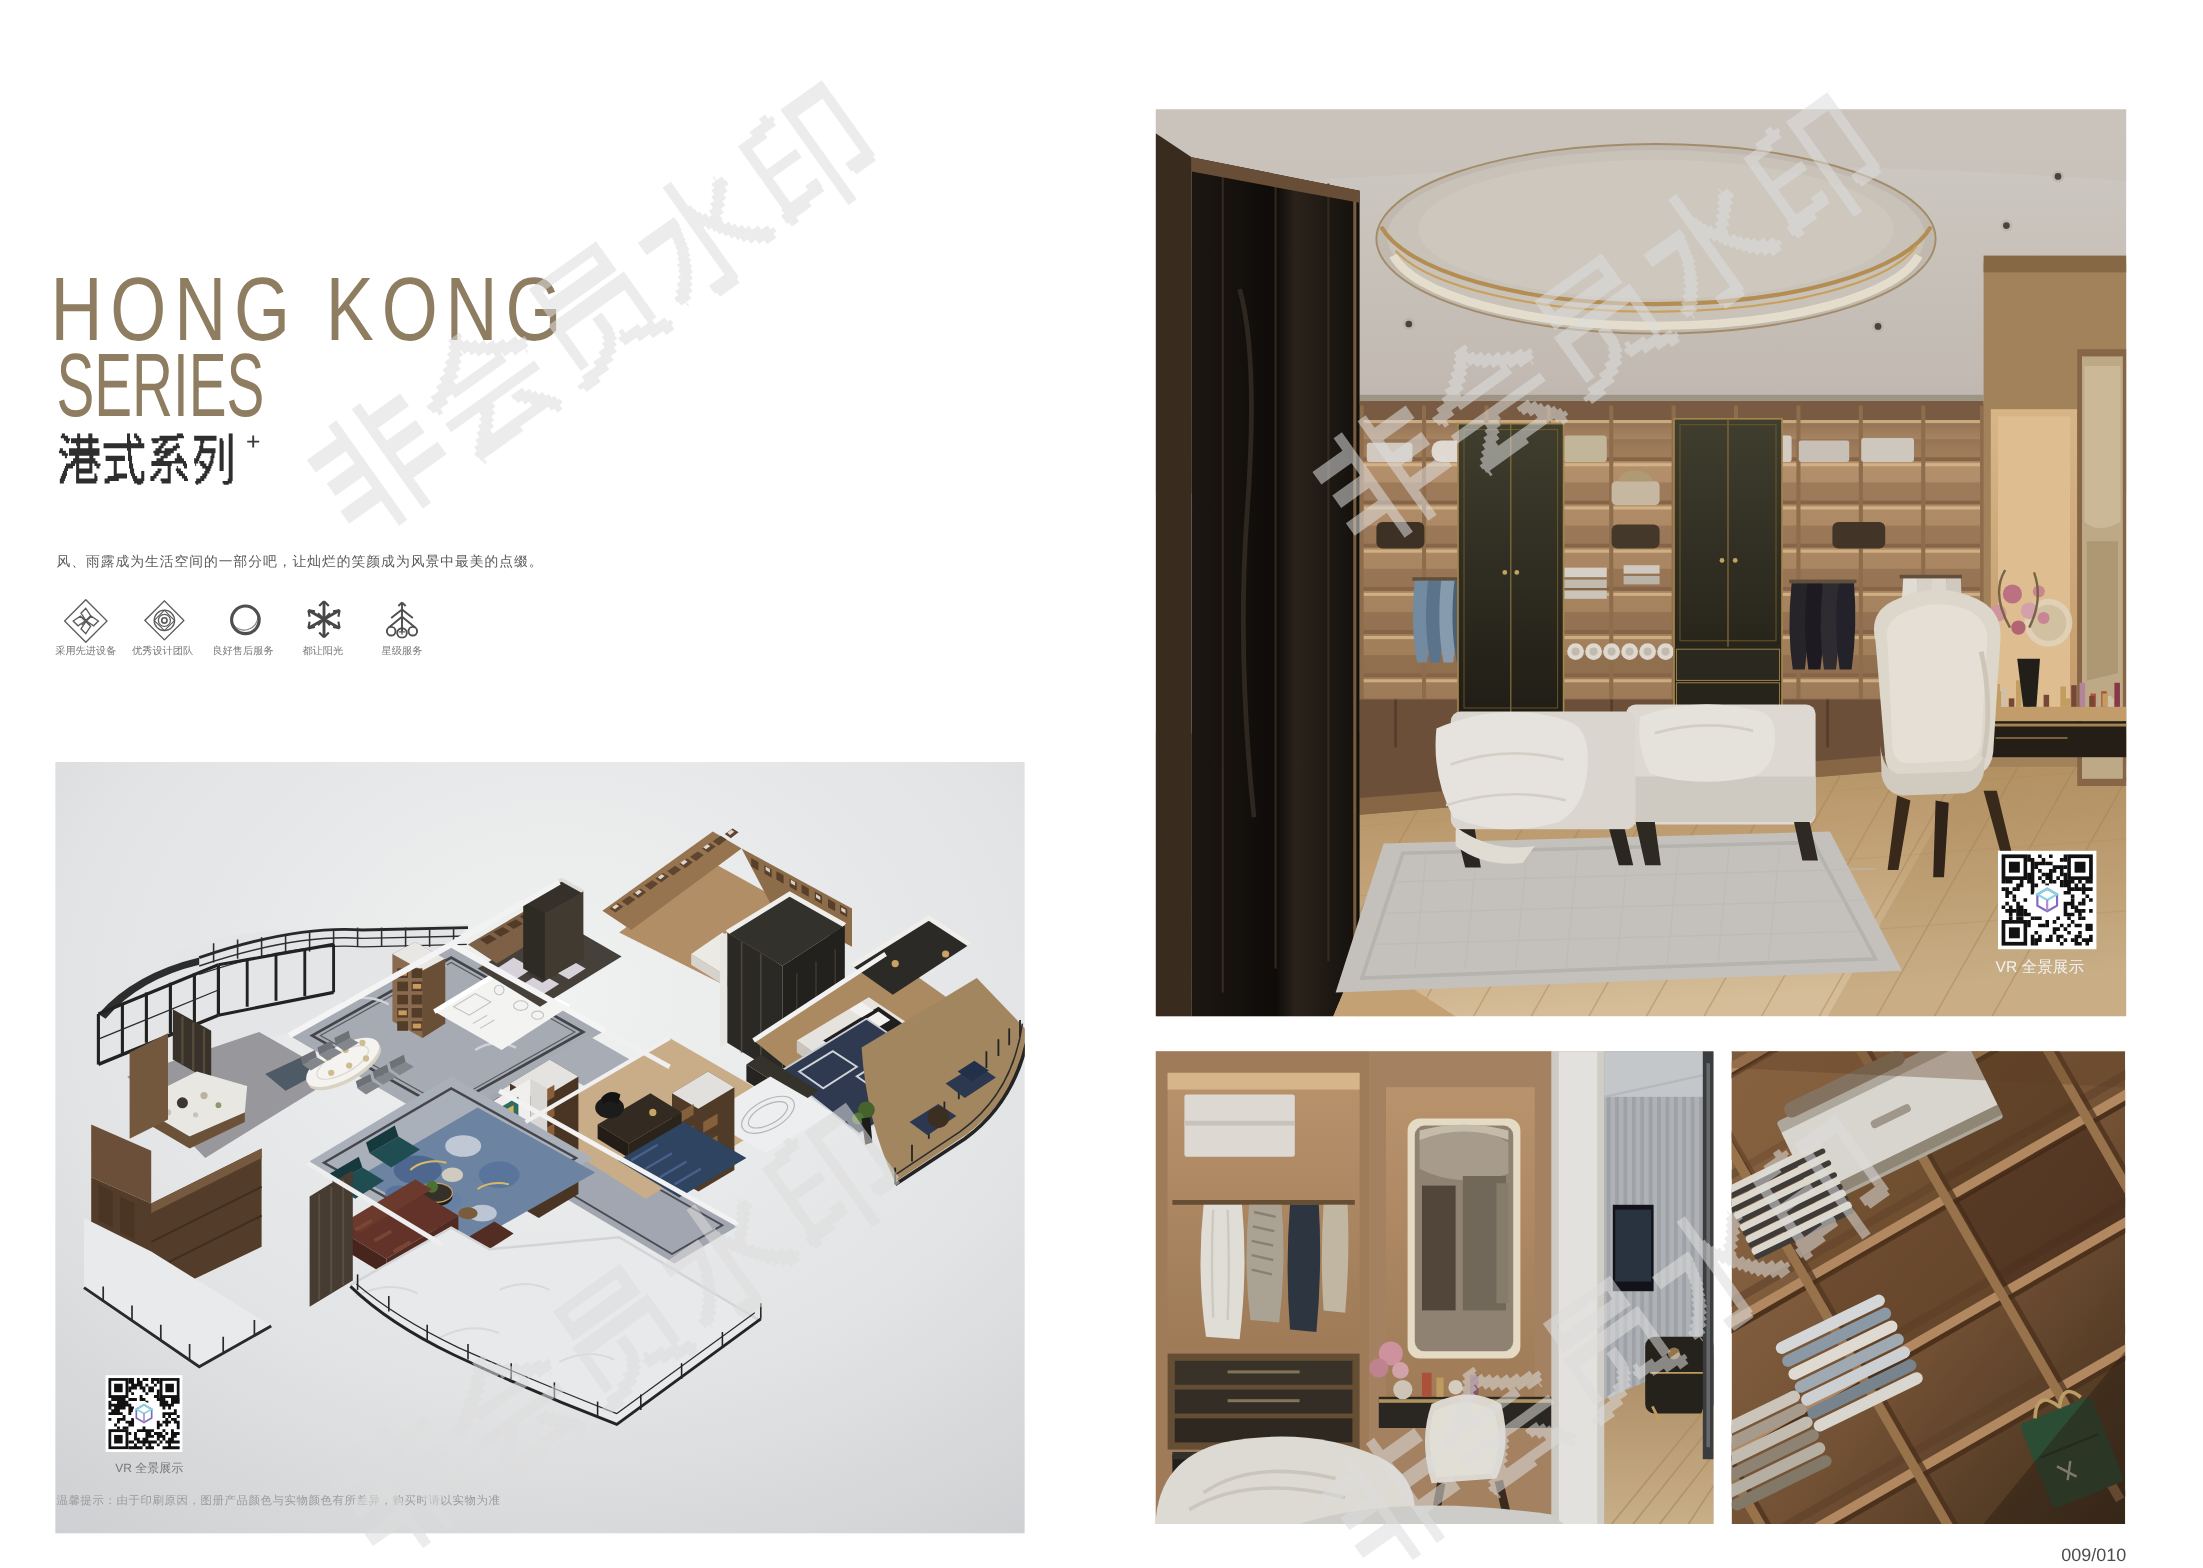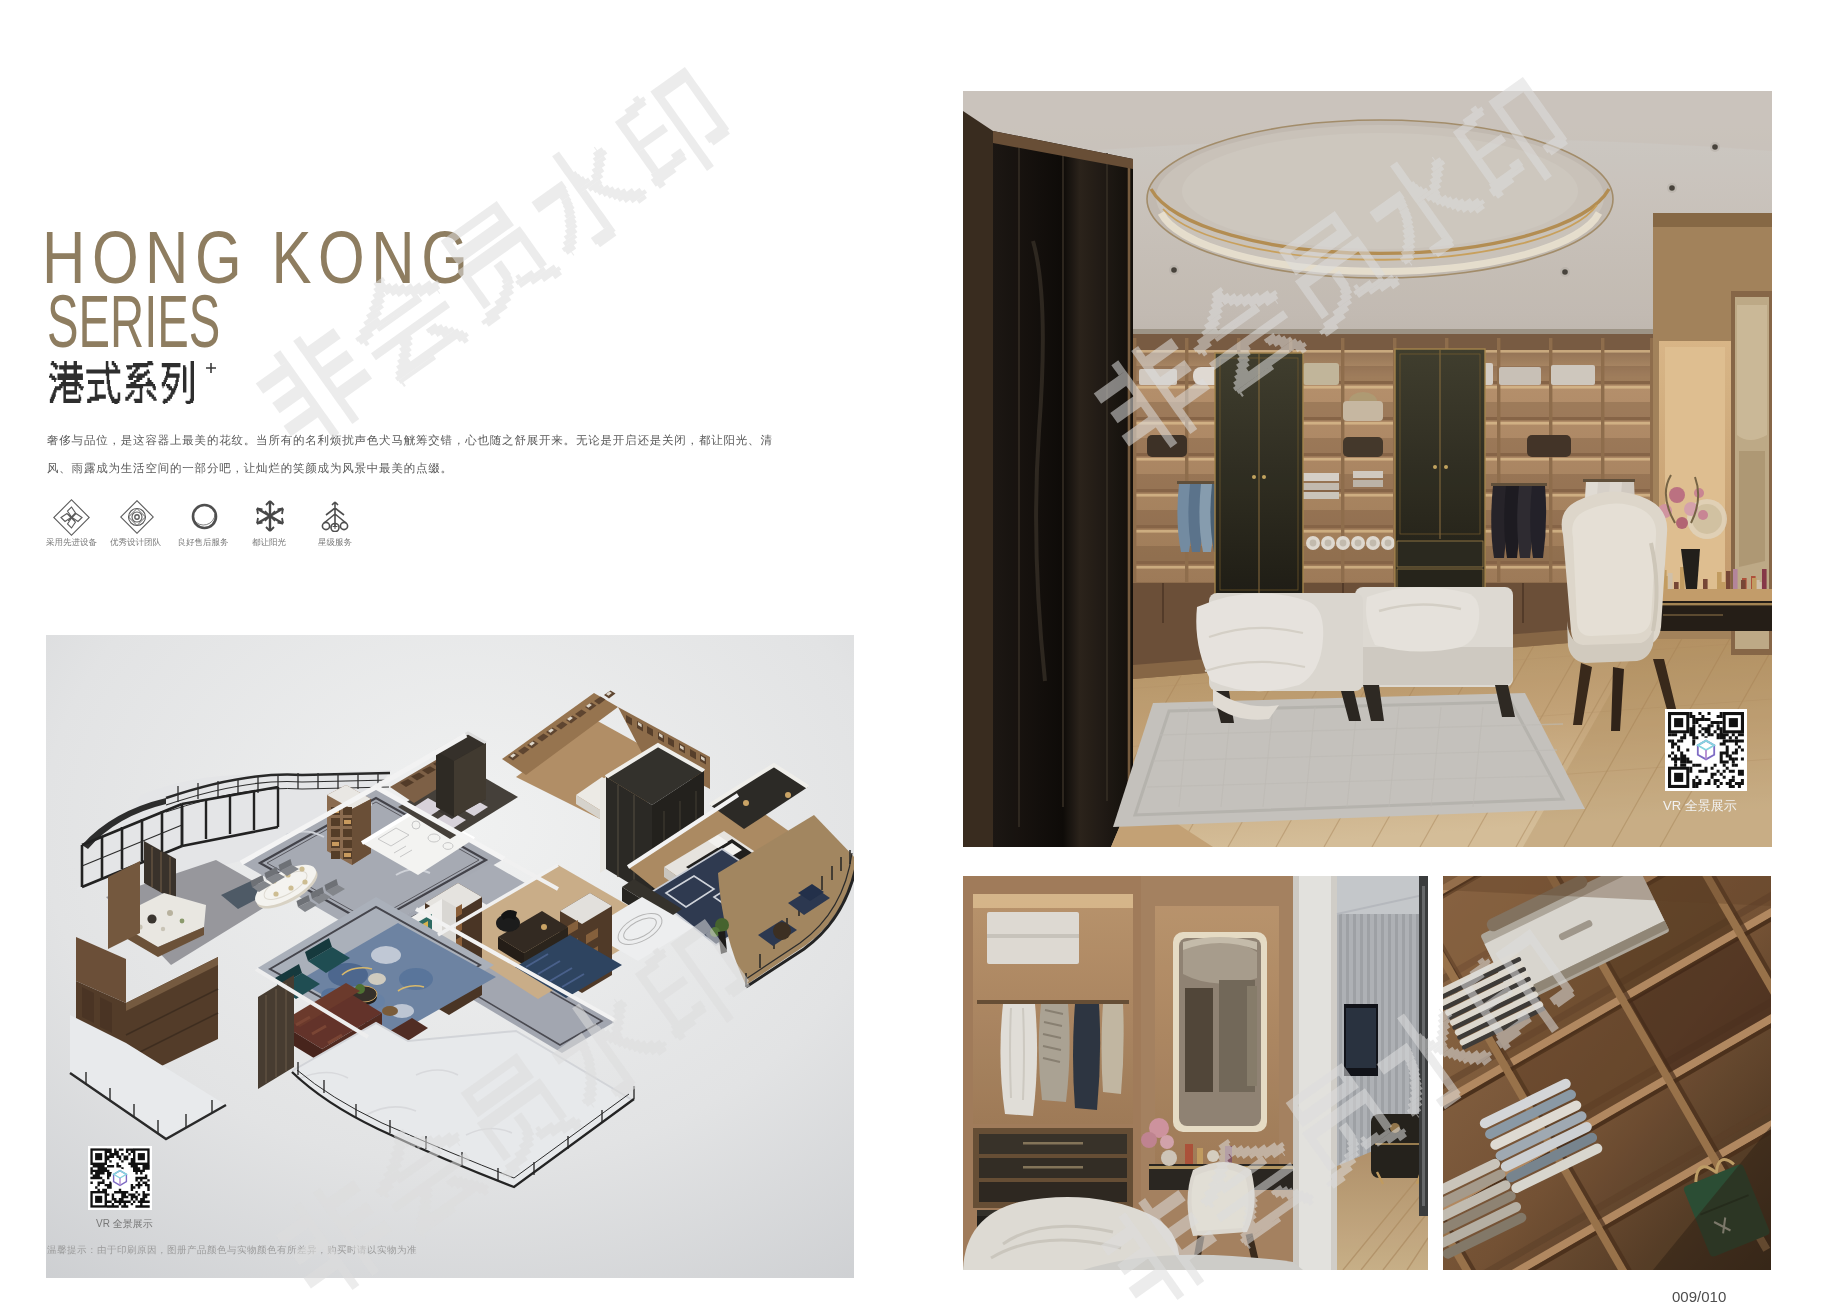--- a/index.html
+++ b/index.html
@@ -13,21 +13,20 @@
 <div class="t1" style="top:236px;transform:scaleX(0.63);">SERIES</div>
 
 <svg class="abs" style="left:49px;top:313px" width="145" height="43" viewBox="0 0 171 41" preserveAspectRatio="none">
       <path d="M3 0h3v2h-3zM18 0h3v2h-3zM29 0h4v2h-4zM67 0h3v2h-3zM74 0h3v2h-3zM116 0h6v2h-6zM167 0h4v2h-4zM2 2h7v2h-7zM18 2h3v2h-3zM29 2h4v2h-4zM67 2h3v2h-3zM74 2h5v2h-5zM99 2h24v2h-24zM133 2h22v2h-22zM167 2h4v2h-4zM5 4h6v2h-6zM12 4h27v2h-27zM67 4h3v2h-3zM76 4h5v2h-5zM91 4h26v2h-26zM133 4h22v2h-22zM158 4h3v2h-3zM167 4h4v2h-4zM7 6h3v2h-3zM12 6h27v2h-27zM67 6h4v2h-4zM78 6h3v2h-3zM92 6h6v2h-6zM102 6h5v2h-5zM139 6h4v2h-4zM158 6h4v2h-4zM167 6h4v2h-4zM17 8h4v2h-4zM29 8h4v2h-4zM44 8h40v2h-40zM100 8h5v2h-5zM115 8h3v2h-3zM139 8h3v2h-3zM158 8h4v2h-4zM167 8h4v2h-4zM18 10h3v2h-3zM29 10h4v2h-4zM44 10h40v2h-40zM98 10h5v2h-5zM112 10h7v2h-7zM138 10h4v2h-4zM158 10h4v2h-4zM167 10h4v2h-4zM1 12h3v2h-3zM10 12h30v2h-30zM67 12h4v2h-4zM95 12h6v2h-6zM104 12h12v2h-12zM138 12h16v2h-16zM158 12h4v2h-4zM167 12h4v2h-4zM0 14h7v2h-7zM10 14h30v2h-30zM68 14h3v2h-3zM93 14h20v2h-20zM137 14h17v2h-17zM158 14h4v2h-4zM167 14h4v2h-4zM3 16h6v2h-6zM10 16h30v2h-30zM68 16h3v2h-3zM94 16h5v2h-5zM103 16h7v2h-7zM116 16h3v2h-3zM136 16h4v2h-4zM150 16h3v2h-3zM158 16h4v2h-4zM167 16h4v2h-4zM6 18h2v2h-2zM16 18h4v2h-4zM30 18h4v2h-4zM46 18h19v2h-19zM68 18h4v2h-4zM100 18h7v2h-7zM116 18h5v2h-5zM135 18h4v2h-4zM149 18h4v2h-4zM158 18h4v2h-4zM167 18h4v2h-4zM14 20h22v2h-22zM46 20h19v2h-19zM68 20h4v2h-4zM96 20h7v2h-7zM114 20h9v2h-9zM133 20h5v2h-5zM149 20h3v2h-3zM158 20h4v2h-4zM167 20h4v2h-4zM12 22h26v2h-26zM54 22h3v2h-3zM69 22h3v2h-3zM91 22h34v2h-34zM133 22h4v2h-4zM138 22h5v2h-5zM148 22h4v2h-4zM158 22h4v2h-4zM167 22h4v2h-4zM7 24h9v2h-9zM17 24h3v2h-3zM30 24h3v2h-3zM35 24h6v2h-6zM54 24h3v2h-3zM69 24h4v2h-4zM91 24h20v2h-20zM122 24h4v2h-4zM134 24h1v2h-1zM139 24h6v2h-6zM147 24h4v2h-4zM158 24h4v2h-4zM167 24h4v2h-4zM6 26h8v2h-8zM17 26h3v2h-3zM30 26h3v2h-3zM37 26h3v2h-3zM54 26h3v2h-3zM69 26h4v2h-4zM107 26h3v2h-3zM116 26h1v2h-1zM123 26h3v2h-3zM141 26h9v2h-9zM158 26h4v2h-4zM167 26h4v2h-4zM5 28h4v2h-4zM17 28h16v2h-16zM54 28h3v2h-3zM70 28h4v2h-4zM97 28h4v2h-4zM107 28h3v2h-3zM115 28h5v2h-5zM144 28h5v2h-5zM158 28h4v2h-4zM167 28h4v2h-4zM4 30h4v2h-4zM17 30h16v2h-16zM54 30h3v2h-3zM70 30h4v2h-4zM81 30h3v2h-3zM95 30h5v2h-5zM107 30h3v2h-3zM116 30h6v2h-6zM143 30h5v2h-5zM167 30h4v2h-4zM3 32h5v2h-5zM17 32h3v2h-3zM35 32h2v2h-2zM54 32h13v2h-13zM71 32h4v2h-4zM81 32h3v2h-3zM93 32h5v2h-5zM107 32h3v2h-3zM118 32h6v2h-6zM141 32h5v2h-5zM167 32h4v2h-4zM2 34h5v2h-5zM17 34h3v2h-3zM35 34h3v2h-3zM48 34h19v2h-19zM72 34h5v2h-5zM81 34h3v2h-3zM90 34h6v2h-6zM107 34h3v2h-3zM121 34h5v2h-5zM139 34h6v2h-6zM167 34h4v2h-4zM1 36h5v2h-5zM17 36h21v2h-21zM45 36h14v2h-14zM73 36h11v2h-11zM90 36h4v2h-4zM100 36h10v2h-10zM123 36h4v2h-4zM135 36h8v2h-8zM166 36h5v2h-5zM1 38h4v2h-4zM17 38h20v2h-20zM45 38h5v2h-5zM74 38h9v2h-9zM101 38h9v2h-9zM134 38h6v2h-6zM161 38h9v2h-9zM77 40h4v2h-4zM135 40h2v2h-2zM162 40h5v2h-5z" fill="#2e2e2e"></path>
     </svg>
 
 <svg class="abs" style="left:205px;top:314px" width="12" height="12" viewBox="0 0 12 12">
       <path d="M6 1v10M1 6h10" stroke="#3a3a3a" stroke-width="1.6"></path>
     </svg>
 
-<div class="abs" style="left:47px;top:385px;font-size:11.5px;color:#595959;letter-spacing:0.8px;white-space:nowrap">奢侈与品位，是这容器上最美的花纹。当所有的名利烦扰声色犬马觥筹交错，心也随之舒展开来。无论是开启还是关闭，都让阳光、清</div>
 
 <div class="abs" style="left:47px;top:413px;font-size:11.5px;color:#595959;letter-spacing:0.8px;white-space:nowrap">风、雨露成为生活空间的一部分吧，让灿烂的笑颜成为风景中最美的点缀。</div>
 
 <svg class="abs" style="left:53px;top:451px" width="37" height="37" viewBox="0 0 37 37" fill="none" stroke="#5c5c5c">
 <rect x="6" y="6" width="25" height="25" transform="rotate(45 18.5 18.5)" stroke-width="1.1"></rect>
 <path d="M18.5 8l4 6-4 4-4-6zM18.5 29l4-6-4-4-4 6zM8 18.5l6-4 4 4-6 4zM29 18.5l-6-4-4 4 6 4z" stroke-width="1.1"></path>
 <path d="M15 15l7 7M22 15l-7 7" stroke-width="1"></path>
 </svg>
 
 <svg class="abs" style="left:120px;top:452px" width="34" height="34" viewBox="0 0 34 34" fill="none" stroke="#5c5c5c">
@@ -52,21 +51,21 @@
 <svg class="abs" style="left:320px;top:452px" width="30" height="32" viewBox="0 0 30 32" stroke="#4f4f4f" fill="none" stroke-width="1.6">
 <path d="M15 2v24M15 8l-9 7m9-7l9 7M15 14l-11 9m11-9l11 9M15 2l-3 3m3-3l3 3"></path>
 <circle cx="6" cy="26" r="3.6"></circle>
       <circle cx="24" cy="26" r="3.6"></circle>
       <circle cx="15" cy="27.5" r="4"></circle>
 <path d="M15 24v5m-2.4-2.5h4.8" stroke-width="1"></path>
 </svg>
 
 <div class="abs" style="left:45px;top:489px;width:52px;text-align:right;font-size:8.5px;color:#787878;letter-spacing:0px;white-space:nowrap">采用先进设备</div>
 <div class="abs" style="left:110px;top:489px;width:52px;text-align:left;font-size:8.5px;color:#787878;letter-spacing:0px;white-space:nowrap">优秀设计团队</div>
-<div class="abs" style="left:177px;top:489px;width:52px;text-align:center;font-size:8.5px;color:#787878;letter-spacing:0px;white-space:nowrap">良好售后服务</div>
+<div class="abs" style="left:177px;top:489px;width:52px;text-align:left;font-size:8.5px;color:#787878;letter-spacing:0px;white-space:nowrap">良好售后服务</div>
 <div class="abs" style="left:247px;top:489px;width:44px;text-align:center;font-size:8.5px;color:#787878;letter-spacing:0px;white-space:nowrap">都让阳光</div>
 <div class="abs" style="left:316px;top:489px;width:36px;text-align:right;font-size:8.5px;color:#787878;letter-spacing:0px;white-space:nowrap">星级服务</div>
 
 <svg class="abs" style="left:46px;top:587px" width="808" height="643" viewBox="0 0 808 643">
 <defs>
 <radialGradient id="fpbg" cx="0.52" cy="0.30" r="0.95">
 <stop offset="0" stop-color="#f0f1f1"></stop>
           <stop offset="0.55" stop-color="#e2e3e4"></stop>
           <stop offset="1" stop-color="#c9cbce"></stop>
 </radialGradient>
@@ -947,21 +946,21 @@
       </g>
 <rect width="328" height="394" fill="#241708" opacity="0.08"></rect>
 <rect width="328" height="394" fill="url(#vig1)"></rect>
 
 <path d="M328 250 L328 394 L210 394 Z" fill="#2e2013" opacity="0.5"></path>
 <path d="M0 0 L328 0 L328 30 L0 14 Z" fill="#5e4024" opacity="0.35"></path>
 </svg>
 
 <div class="abs" style="left:47px;top:1196px;font-size:9.5px;color:#9b9b9b;letter-spacing:0.5px;white-space:nowrap">温馨提示：由于印刷原因，图册产品颜色与实物颜色有所差异，购买时请以实物为准</div>
 
-<div class="abs" style="left:1672px;top:1240px;width:100px;text-align:left;font-size:15px;color:#4d4d4d;">009/010</div>
+<div class="abs" style="left:1672px;top:1240px;width:100px;text-align:right;font-size:15px;color:#4d4d4d;">009/010</div>
 
 <svg class="abs" style="left:0;top:0;pointer-events:none" width="1836" height="1307" viewBox="0 0 1836 1307">
       <g transform="translate(315,340) rotate(-35.5) scale(1.06) translate(-45,-48)">
         <path d="M31 0h8v4h-8zM54 0h8v4h-8zM147 0h11v4h-11zM354 0h8v4h-8zM447 0h6v4h-6zM31 4h8v4h-8zM54 4h8v4h-8zM144 4h12v4h-12zM222 4h65v4h-65zM354 4h8v4h-8zM435 4h22v4h-22zM465 4h40v4h-40zM31 8h8v4h-8zM54 8h8v4h-8zM140 8h20v4h-20zM222 8h65v4h-65zM354 8h8v4h-8zM421 8h34v4h-34zM465 8h40v4h-40zM2 12h37v4h-37zM54 12h38v4h-38zM135 12h15v4h-15zM151 12h14v4h-14zM222 12h8v4h-8zM278 12h9v4h-9zM354 12h8v4h-8zM421 12h23v4h-23zM465 12h40v4h-40zM2 16h37v4h-37zM54 16h38v4h-38zM130 16h16v4h-16zM155 16h15v4h-15zM222 16h8v4h-8zM278 16h9v4h-9zM354 16h8v4h-8zM391 16h1v4h-1zM421 16h8v4h-8zM465 16h8v4h-8zM497 16h8v4h-8zM2 20h37v4h-37zM54 20h38v4h-38zM124 20h18v4h-18zM159 20h17v4h-17zM222 20h65v4h-65zM354 20h8v4h-8zM387 20h10v4h-10zM421 20h8v4h-8zM465 20h8v4h-8zM497 20h8v4h-8zM31 24h8v4h-8zM54 24h8v4h-8zM118 24h19v4h-19zM165 24h18v4h-18zM222 24h65v4h-65zM313 24h35v4h-35zM354 24h10v4h-10zM384 24h14v4h-14zM421 24h8v4h-8zM465 24h8v4h-8zM497 24h8v4h-8zM31 28h8v4h-8zM54 28h8v4h-8zM110 28h22v4h-22zM170 28h22v4h-22zM222 28h65v4h-65zM313 28h35v4h-35zM354 28h11v4h-11zM381 28h13v4h-13zM421 28h8v4h-8zM465 28h8v4h-8zM497 28h8v4h-8zM31 32h8v4h-8zM54 32h8v4h-8zM103 32h72v4h-72zM176 32h22v4h-22zM313 32h34v4h-34zM354 32h13v4h-13zM377 32h13v4h-13zM421 32h8v4h-8zM465 32h8v4h-8zM497 32h8v4h-8zM4 36h35v4h-35zM54 36h36v4h-36zM104 36h15v4h-15zM125 36h50v4h-50zM183 36h13v4h-13zM218 36h73v4h-73zM337 36h9v4h-9zM354 36h16v4h-16zM373 36h13v4h-13zM421 36h36v4h-36zM465 36h8v4h-8zM497 36h8v4h-8zM4 40h35v4h-35zM54 40h36v4h-36zM107 40h4v4h-4zM192 40h1v4h-1zM218 40h73v4h-73zM336 40h9v4h-9zM354 40h28v4h-28zM421 40h36v4h-36zM465 40h8v4h-8zM497 40h8v4h-8zM4 44h35v4h-35zM54 44h36v4h-36zM218 44h73v4h-73zM335 44h9v4h-9zM354 44h8v4h-8zM364 44h14v4h-14zM421 44h8v4h-8zM465 44h8v4h-8zM497 44h8v4h-8zM31 48h8v4h-8zM54 48h8v4h-8zM218 48h8v4h-8zM283 48h8v4h-8zM333 48h10v4h-10zM354 48h8v4h-8zM367 48h10v4h-10zM421 48h8v4h-8zM465 48h8v4h-8zM497 48h8v4h-8zM31 52h8v4h-8zM54 52h8v4h-8zM107 52h86v4h-86zM218 52h8v4h-8zM249 52h9v4h-9zM283 52h8v4h-8zM331 52h10v4h-10zM354 52h8v4h-8zM369 52h12v4h-12zM421 52h8v4h-8zM465 52h8v4h-8zM497 52h8v4h-8zM31 56h8v4h-8zM54 56h8v4h-8zM107 56h86v4h-86zM218 56h8v4h-8zM249 56h9v4h-9zM283 56h8v4h-8zM328 56h11v4h-11zM354 56h8v4h-8zM372 56h12v4h-12zM421 56h8v4h-8zM465 56h8v4h-8zM497 56h8v4h-8zM0 60h39v4h-39zM54 60h40v4h-40zM134 60h13v4h-13zM218 60h8v4h-8zM249 60h9v4h-9zM283 60h8v4h-8zM326 60h11v4h-11zM354 60h8v4h-8zM375 60h13v4h-13zM421 60h8v4h-8zM465 60h8v4h-8zM497 60h8v4h-8zM0 64h39v4h-39zM54 64h40v4h-40zM131 64h13v4h-13zM162 64h11v4h-11zM218 64h8v4h-8zM249 64h9v4h-9zM283 64h8v4h-8zM323 64h12v4h-12zM354 64h8v4h-8zM378 64h14v4h-14zM421 64h8v4h-8zM446 64h11v4h-11zM465 64h8v4h-8zM497 64h8v4h-8zM0 68h39v4h-39zM54 68h40v4h-40zM127 68h13v4h-13zM163 68h14v4h-14zM218 68h8v4h-8zM247 68h10v4h-10zM283 68h8v4h-8zM319 68h13v4h-13zM354 68h8v4h-8zM381 68h17v4h-17zM420 68h37v4h-37zM465 68h8v4h-8zM482 68h23v4h-23zM31 72h8v4h-8zM54 72h8v4h-8zM123 72h14v4h-14zM167 72h13v4h-13zM218 72h8v4h-8zM244 72h12v4h-12zM260 72h4v4h-4zM283 72h8v4h-8zM315 72h14v4h-14zM354 72h8v4h-8zM385 72h19v4h-19zM417 72h39v4h-39zM465 72h8v4h-8zM482 72h23v4h-23zM31 76h8v4h-8zM54 76h8v4h-8zM119 76h14v4h-14zM171 76h13v4h-13zM218 76h8v4h-8zM238 76h15v4h-15zM257 76h19v4h-19zM283 76h8v4h-8zM311 76h15v4h-15zM354 76h8v4h-8zM390 76h17v4h-17zM417 76h24v4h-24zM465 76h8v4h-8zM484 76h19v4h-19zM31 80h8v4h-8zM54 80h8v4h-8zM115 80h72v4h-72zM230 80h20v4h-20zM258 80h29v4h-29zM312 80h10v4h-10zM354 80h8v4h-8zM395 80h9v4h-9zM419 80h7v4h-7zM465 80h8v4h-8zM31 84h8v4h-8zM54 84h8v4h-8zM112 84h78v4h-78zM216 84h28v4h-28zM269 84h27v4h-27zM316 84h1v4h-1zM339 84h23v4h-23zM465 84h8v4h-8zM31 88h8v4h-8zM54 88h8v4h-8zM113 88h41v4h-41zM181 88h11v4h-11zM209 88h28v4h-28zM279 88h20v4h-20zM339 88h23v4h-23zM465 88h8v4h-8zM31 92h8v4h-8zM54 92h8v4h-8zM114 92h2v4h-2zM184 92h5v4h-5zM212 92h14v4h-14zM289 92h8v4h-8zM341 92h19v4h-19zM465 92h8v4h-8z" fill="#dcdcdc" fill-opacity="0.55"></path>
       </g>
       <g transform="translate(1153,350) rotate(-35.5) scale(1.06) translate(-45,-48)">
         <path d="M31 0h8v4h-8zM54 0h8v4h-8zM147 0h11v4h-11zM354 0h8v4h-8zM447 0h6v4h-6zM31 4h8v4h-8zM54 4h8v4h-8zM144 4h12v4h-12zM222 4h65v4h-65zM354 4h8v4h-8zM435 4h22v4h-22zM465 4h40v4h-40zM31 8h8v4h-8zM54 8h8v4h-8zM140 8h20v4h-20zM222 8h65v4h-65zM354 8h8v4h-8zM421 8h34v4h-34zM465 8h40v4h-40zM2 12h37v4h-37zM54 12h38v4h-38zM135 12h15v4h-15zM151 12h14v4h-14zM222 12h8v4h-8zM278 12h9v4h-9zM354 12h8v4h-8zM421 12h23v4h-23zM465 12h40v4h-40zM2 16h37v4h-37zM54 16h38v4h-38zM130 16h16v4h-16zM155 16h15v4h-15zM222 16h8v4h-8zM278 16h9v4h-9zM354 16h8v4h-8zM391 16h1v4h-1zM421 16h8v4h-8zM465 16h8v4h-8zM497 16h8v4h-8zM2 20h37v4h-37zM54 20h38v4h-38zM124 20h18v4h-18zM159 20h17v4h-17zM222 20h65v4h-65zM354 20h8v4h-8zM387 20h10v4h-10zM421 20h8v4h-8zM465 20h8v4h-8zM497 20h8v4h-8zM31 24h8v4h-8zM54 24h8v4h-8zM118 24h19v4h-19zM165 24h18v4h-18zM222 24h65v4h-65zM313 24h35v4h-35zM354 24h10v4h-10zM384 24h14v4h-14zM421 24h8v4h-8zM465 24h8v4h-8zM497 24h8v4h-8zM31 28h8v4h-8zM54 28h8v4h-8zM110 28h22v4h-22zM170 28h22v4h-22zM222 28h65v4h-65zM313 28h35v4h-35zM354 28h11v4h-11zM381 28h13v4h-13zM421 28h8v4h-8zM465 28h8v4h-8zM497 28h8v4h-8zM31 32h8v4h-8zM54 32h8v4h-8zM103 32h72v4h-72zM176 32h22v4h-22zM313 32h34v4h-34zM354 32h13v4h-13zM377 32h13v4h-13zM421 32h8v4h-8zM465 32h8v4h-8zM497 32h8v4h-8zM4 36h35v4h-35zM54 36h36v4h-36zM104 36h15v4h-15zM125 36h50v4h-50zM183 36h13v4h-13zM218 36h73v4h-73zM337 36h9v4h-9zM354 36h16v4h-16zM373 36h13v4h-13zM421 36h36v4h-36zM465 36h8v4h-8zM497 36h8v4h-8zM4 40h35v4h-35zM54 40h36v4h-36zM107 40h4v4h-4zM192 40h1v4h-1zM218 40h73v4h-73zM336 40h9v4h-9zM354 40h28v4h-28zM421 40h36v4h-36zM465 40h8v4h-8zM497 40h8v4h-8zM4 44h35v4h-35zM54 44h36v4h-36zM218 44h73v4h-73zM335 44h9v4h-9zM354 44h8v4h-8zM364 44h14v4h-14zM421 44h8v4h-8zM465 44h8v4h-8zM497 44h8v4h-8zM31 48h8v4h-8zM54 48h8v4h-8zM218 48h8v4h-8zM283 48h8v4h-8zM333 48h10v4h-10zM354 48h8v4h-8zM367 48h10v4h-10zM421 48h8v4h-8zM465 48h8v4h-8zM497 48h8v4h-8zM31 52h8v4h-8zM54 52h8v4h-8zM107 52h86v4h-86zM218 52h8v4h-8zM249 52h9v4h-9zM283 52h8v4h-8zM331 52h10v4h-10zM354 52h8v4h-8zM369 52h12v4h-12zM421 52h8v4h-8zM465 52h8v4h-8zM497 52h8v4h-8zM31 56h8v4h-8zM54 56h8v4h-8zM107 56h86v4h-86zM218 56h8v4h-8zM249 56h9v4h-9zM283 56h8v4h-8zM328 56h11v4h-11zM354 56h8v4h-8zM372 56h12v4h-12zM421 56h8v4h-8zM465 56h8v4h-8zM497 56h8v4h-8zM0 60h39v4h-39zM54 60h40v4h-40zM134 60h13v4h-13zM218 60h8v4h-8zM249 60h9v4h-9zM283 60h8v4h-8zM326 60h11v4h-11zM354 60h8v4h-8zM375 60h13v4h-13zM421 60h8v4h-8zM465 60h8v4h-8zM497 60h8v4h-8zM0 64h39v4h-39zM54 64h40v4h-40zM131 64h13v4h-13zM162 64h11v4h-11zM218 64h8v4h-8zM249 64h9v4h-9zM283 64h8v4h-8zM323 64h12v4h-12zM354 64h8v4h-8zM378 64h14v4h-14zM421 64h8v4h-8zM446 64h11v4h-11zM465 64h8v4h-8zM497 64h8v4h-8zM0 68h39v4h-39zM54 68h40v4h-40zM127 68h13v4h-13zM163 68h14v4h-14zM218 68h8v4h-8zM247 68h10v4h-10zM283 68h8v4h-8zM319 68h13v4h-13zM354 68h8v4h-8zM381 68h17v4h-17zM420 68h37v4h-37zM465 68h8v4h-8zM482 68h23v4h-23zM31 72h8v4h-8zM54 72h8v4h-8zM123 72h14v4h-14zM167 72h13v4h-13zM218 72h8v4h-8zM244 72h12v4h-12zM260 72h4v4h-4zM283 72h8v4h-8zM315 72h14v4h-14zM354 72h8v4h-8zM385 72h19v4h-19zM417 72h39v4h-39zM465 72h8v4h-8zM482 72h23v4h-23zM31 76h8v4h-8zM54 76h8v4h-8zM119 76h14v4h-14zM171 76h13v4h-13zM218 76h8v4h-8zM238 76h15v4h-15zM257 76h19v4h-19zM283 76h8v4h-8zM311 76h15v4h-15zM354 76h8v4h-8zM390 76h17v4h-17zM417 76h24v4h-24zM465 76h8v4h-8zM484 76h19v4h-19zM31 80h8v4h-8zM54 80h8v4h-8zM115 80h72v4h-72zM230 80h20v4h-20zM258 80h29v4h-29zM312 80h10v4h-10zM354 80h8v4h-8zM395 80h9v4h-9zM419 80h7v4h-7zM465 80h8v4h-8zM31 84h8v4h-8zM54 84h8v4h-8zM112 84h78v4h-78zM216 84h28v4h-28zM269 84h27v4h-27zM316 84h1v4h-1zM339 84h23v4h-23zM465 84h8v4h-8zM31 88h8v4h-8zM54 88h8v4h-8zM113 88h41v4h-41zM181 88h11v4h-11zM209 88h28v4h-28zM279 88h20v4h-20zM339 88h23v4h-23zM465 88h8v4h-8zM31 92h8v4h-8zM54 92h8v4h-8zM114 92h2v4h-2zM184 92h5v4h-5zM212 92h14v4h-14zM289 92h8v4h-8zM341 92h19v4h-19zM465 92h8v4h-8z" fill="#dcdcdc" fill-opacity="0.55"></path>
       </g>
       <g transform="translate(335,1192) rotate(-35.5) scale(1.06) translate(-45,-48)">
         <path d="M31 0h8v4h-8zM54 0h8v4h-8zM147 0h11v4h-11zM354 0h8v4h-8zM447 0h6v4h-6zM31 4h8v4h-8zM54 4h8v4h-8zM144 4h12v4h-12zM222 4h65v4h-65zM354 4h8v4h-8zM435 4h22v4h-22zM465 4h40v4h-40zM31 8h8v4h-8zM54 8h8v4h-8zM140 8h20v4h-20zM222 8h65v4h-65zM354 8h8v4h-8zM421 8h34v4h-34zM465 8h40v4h-40zM2 12h37v4h-37zM54 12h38v4h-38zM135 12h15v4h-15zM151 12h14v4h-14zM222 12h8v4h-8zM278 12h9v4h-9zM354 12h8v4h-8zM421 12h23v4h-23zM465 12h40v4h-40zM2 16h37v4h-37zM54 16h38v4h-38zM130 16h16v4h-16zM155 16h15v4h-15zM222 16h8v4h-8zM278 16h9v4h-9zM354 16h8v4h-8zM391 16h1v4h-1zM421 16h8v4h-8zM465 16h8v4h-8zM497 16h8v4h-8zM2 20h37v4h-37zM54 20h38v4h-38zM124 20h18v4h-18zM159 20h17v4h-17zM222 20h65v4h-65zM354 20h8v4h-8zM387 20h10v4h-10zM421 20h8v4h-8zM465 20h8v4h-8zM497 20h8v4h-8zM31 24h8v4h-8zM54 24h8v4h-8zM118 24h19v4h-19zM165 24h18v4h-18zM222 24h65v4h-65zM313 24h35v4h-35zM354 24h10v4h-10zM384 24h14v4h-14zM421 24h8v4h-8zM465 24h8v4h-8zM497 24h8v4h-8zM31 28h8v4h-8zM54 28h8v4h-8zM110 28h22v4h-22zM170 28h22v4h-22zM222 28h65v4h-65zM313 28h35v4h-35zM354 28h11v4h-11zM381 28h13v4h-13zM421 28h8v4h-8zM465 28h8v4h-8zM497 28h8v4h-8zM31 32h8v4h-8zM54 32h8v4h-8zM103 32h72v4h-72zM176 32h22v4h-22zM313 32h34v4h-34zM354 32h13v4h-13zM377 32h13v4h-13zM421 32h8v4h-8zM465 32h8v4h-8zM497 32h8v4h-8zM4 36h35v4h-35zM54 36h36v4h-36zM104 36h15v4h-15zM125 36h50v4h-50zM183 36h13v4h-13zM218 36h73v4h-73zM337 36h9v4h-9zM354 36h16v4h-16zM373 36h13v4h-13zM421 36h36v4h-36zM465 36h8v4h-8zM497 36h8v4h-8zM4 40h35v4h-35zM54 40h36v4h-36zM107 40h4v4h-4zM192 40h1v4h-1zM218 40h73v4h-73zM336 40h9v4h-9zM354 40h28v4h-28zM421 40h36v4h-36zM465 40h8v4h-8zM497 40h8v4h-8zM4 44h35v4h-35zM54 44h36v4h-36zM218 44h73v4h-73zM335 44h9v4h-9zM354 44h8v4h-8zM364 44h14v4h-14zM421 44h8v4h-8zM465 44h8v4h-8zM497 44h8v4h-8zM31 48h8v4h-8zM54 48h8v4h-8zM218 48h8v4h-8zM283 48h8v4h-8zM333 48h10v4h-10zM354 48h8v4h-8zM367 48h10v4h-10zM421 48h8v4h-8zM465 48h8v4h-8zM497 48h8v4h-8zM31 52h8v4h-8zM54 52h8v4h-8zM107 52h86v4h-86zM218 52h8v4h-8zM249 52h9v4h-9zM283 52h8v4h-8zM331 52h10v4h-10zM354 52h8v4h-8zM369 52h12v4h-12zM421 52h8v4h-8zM465 52h8v4h-8zM497 52h8v4h-8zM31 56h8v4h-8zM54 56h8v4h-8zM107 56h86v4h-86zM218 56h8v4h-8zM249 56h9v4h-9zM283 56h8v4h-8zM328 56h11v4h-11zM354 56h8v4h-8zM372 56h12v4h-12zM421 56h8v4h-8zM465 56h8v4h-8zM497 56h8v4h-8zM0 60h39v4h-39zM54 60h40v4h-40zM134 60h13v4h-13zM218 60h8v4h-8zM249 60h9v4h-9zM283 60h8v4h-8zM326 60h11v4h-11zM354 60h8v4h-8zM375 60h13v4h-13zM421 60h8v4h-8zM465 60h8v4h-8zM497 60h8v4h-8zM0 64h39v4h-39zM54 64h40v4h-40zM131 64h13v4h-13zM162 64h11v4h-11zM218 64h8v4h-8zM249 64h9v4h-9zM283 64h8v4h-8zM323 64h12v4h-12zM354 64h8v4h-8zM378 64h14v4h-14zM421 64h8v4h-8zM446 64h11v4h-11zM465 64h8v4h-8zM497 64h8v4h-8zM0 68h39v4h-39zM54 68h40v4h-40zM127 68h13v4h-13zM163 68h14v4h-14zM218 68h8v4h-8zM247 68h10v4h-10zM283 68h8v4h-8zM319 68h13v4h-13zM354 68h8v4h-8zM381 68h17v4h-17zM420 68h37v4h-37zM465 68h8v4h-8zM482 68h23v4h-23zM31 72h8v4h-8zM54 72h8v4h-8zM123 72h14v4h-14zM167 72h13v4h-13zM218 72h8v4h-8zM244 72h12v4h-12zM260 72h4v4h-4zM283 72h8v4h-8zM315 72h14v4h-14zM354 72h8v4h-8zM385 72h19v4h-19zM417 72h39v4h-39zM465 72h8v4h-8zM482 72h23v4h-23zM31 76h8v4h-8zM54 76h8v4h-8zM119 76h14v4h-14zM171 76h13v4h-13zM218 76h8v4h-8zM238 76h15v4h-15zM257 76h19v4h-19zM283 76h8v4h-8zM311 76h15v4h-15zM354 76h8v4h-8zM390 76h17v4h-17zM417 76h24v4h-24zM465 76h8v4h-8zM484 76h19v4h-19zM31 80h8v4h-8zM54 80h8v4h-8zM115 80h72v4h-72zM230 80h20v4h-20zM258 80h29v4h-29zM312 80h10v4h-10zM354 80h8v4h-8zM395 80h9v4h-9zM419 80h7v4h-7zM465 80h8v4h-8zM31 84h8v4h-8zM54 84h8v4h-8zM112 84h78v4h-78zM216 84h28v4h-28zM269 84h27v4h-27zM316 84h1v4h-1zM339 84h23v4h-23zM465 84h8v4h-8zM31 88h8v4h-8zM54 88h8v4h-8zM113 88h41v4h-41zM181 88h11v4h-11zM209 88h28v4h-28zM279 88h20v4h-20zM339 88h23v4h-23zM465 88h8v4h-8zM31 92h8v4h-8zM54 92h8v4h-8zM114 92h2v4h-2zM184 92h5v4h-5zM212 92h14v4h-14zM289 92h8v4h-8zM341 92h19v4h-19zM465 92h8v4h-8z" fill="#dcdcdc" fill-opacity="0.55"></path>

